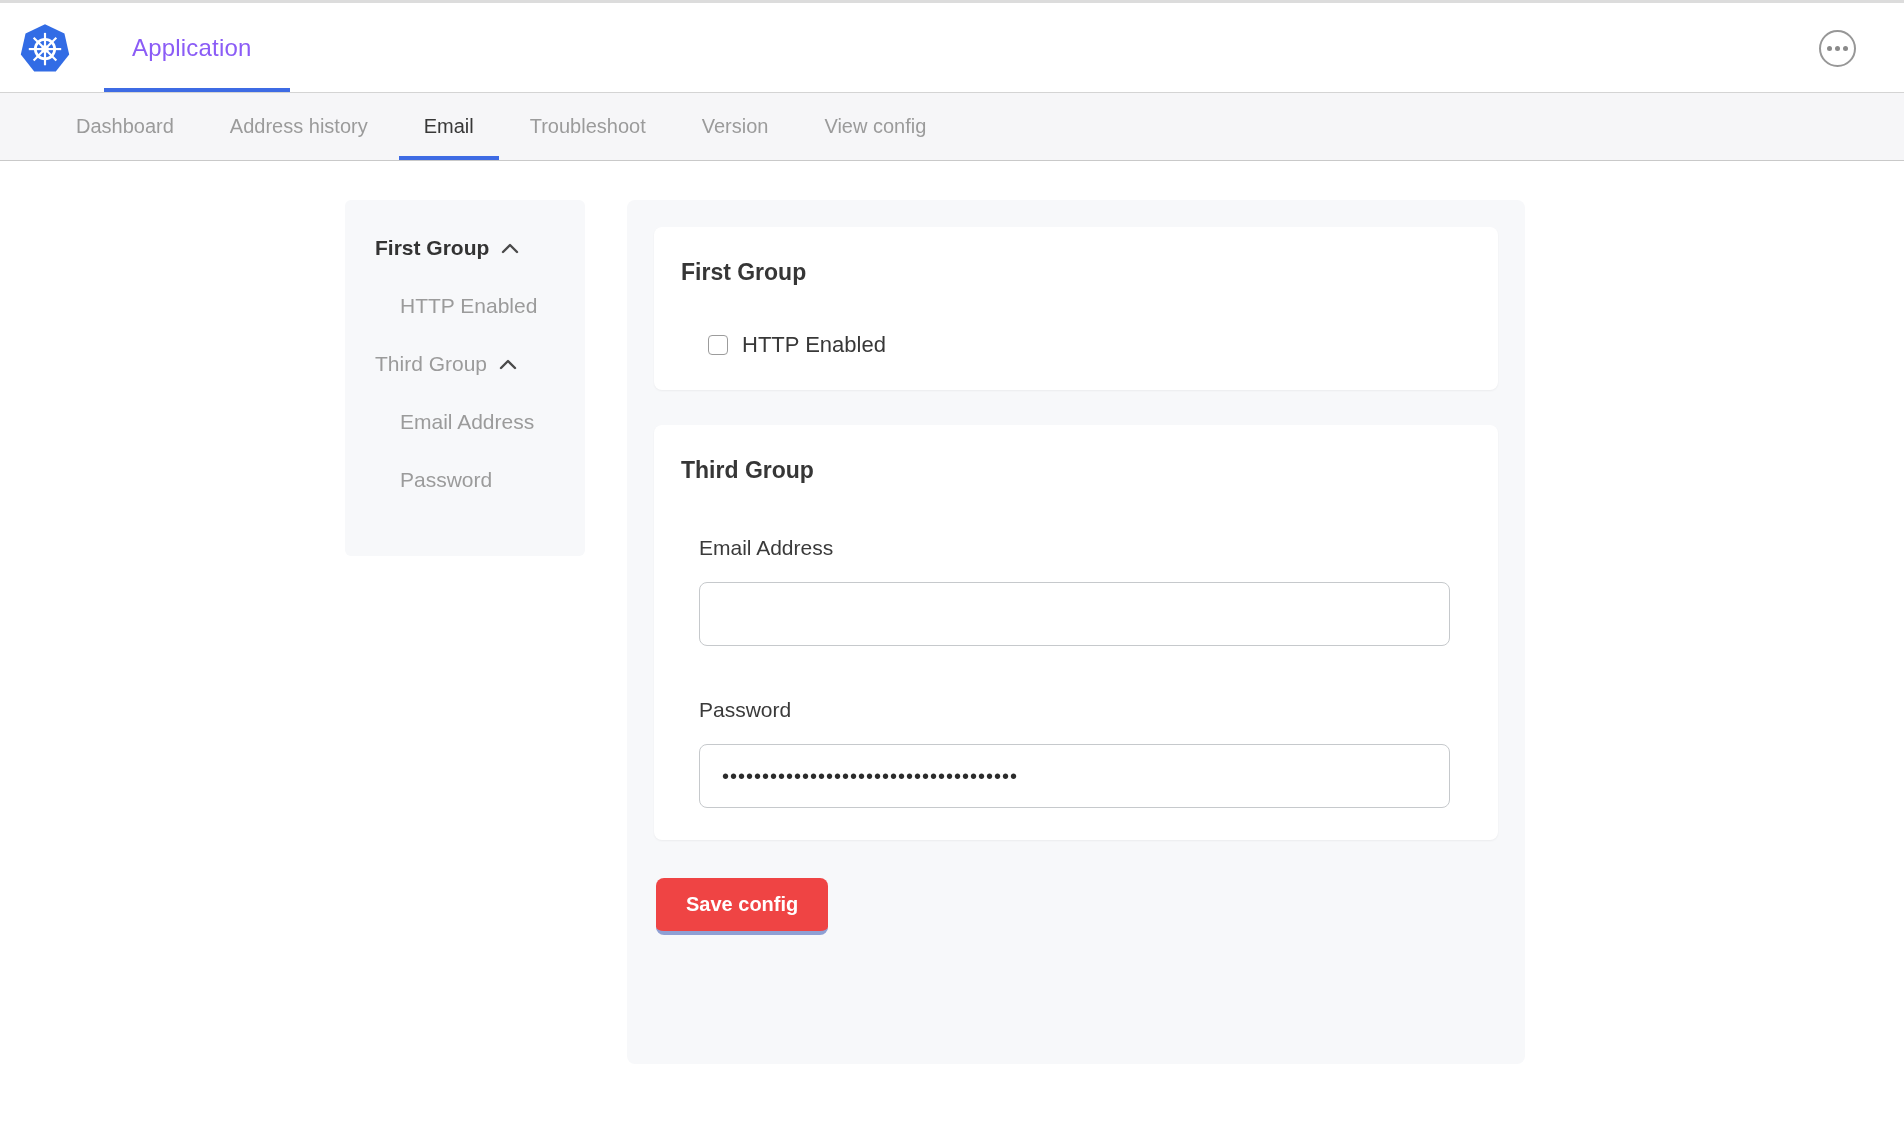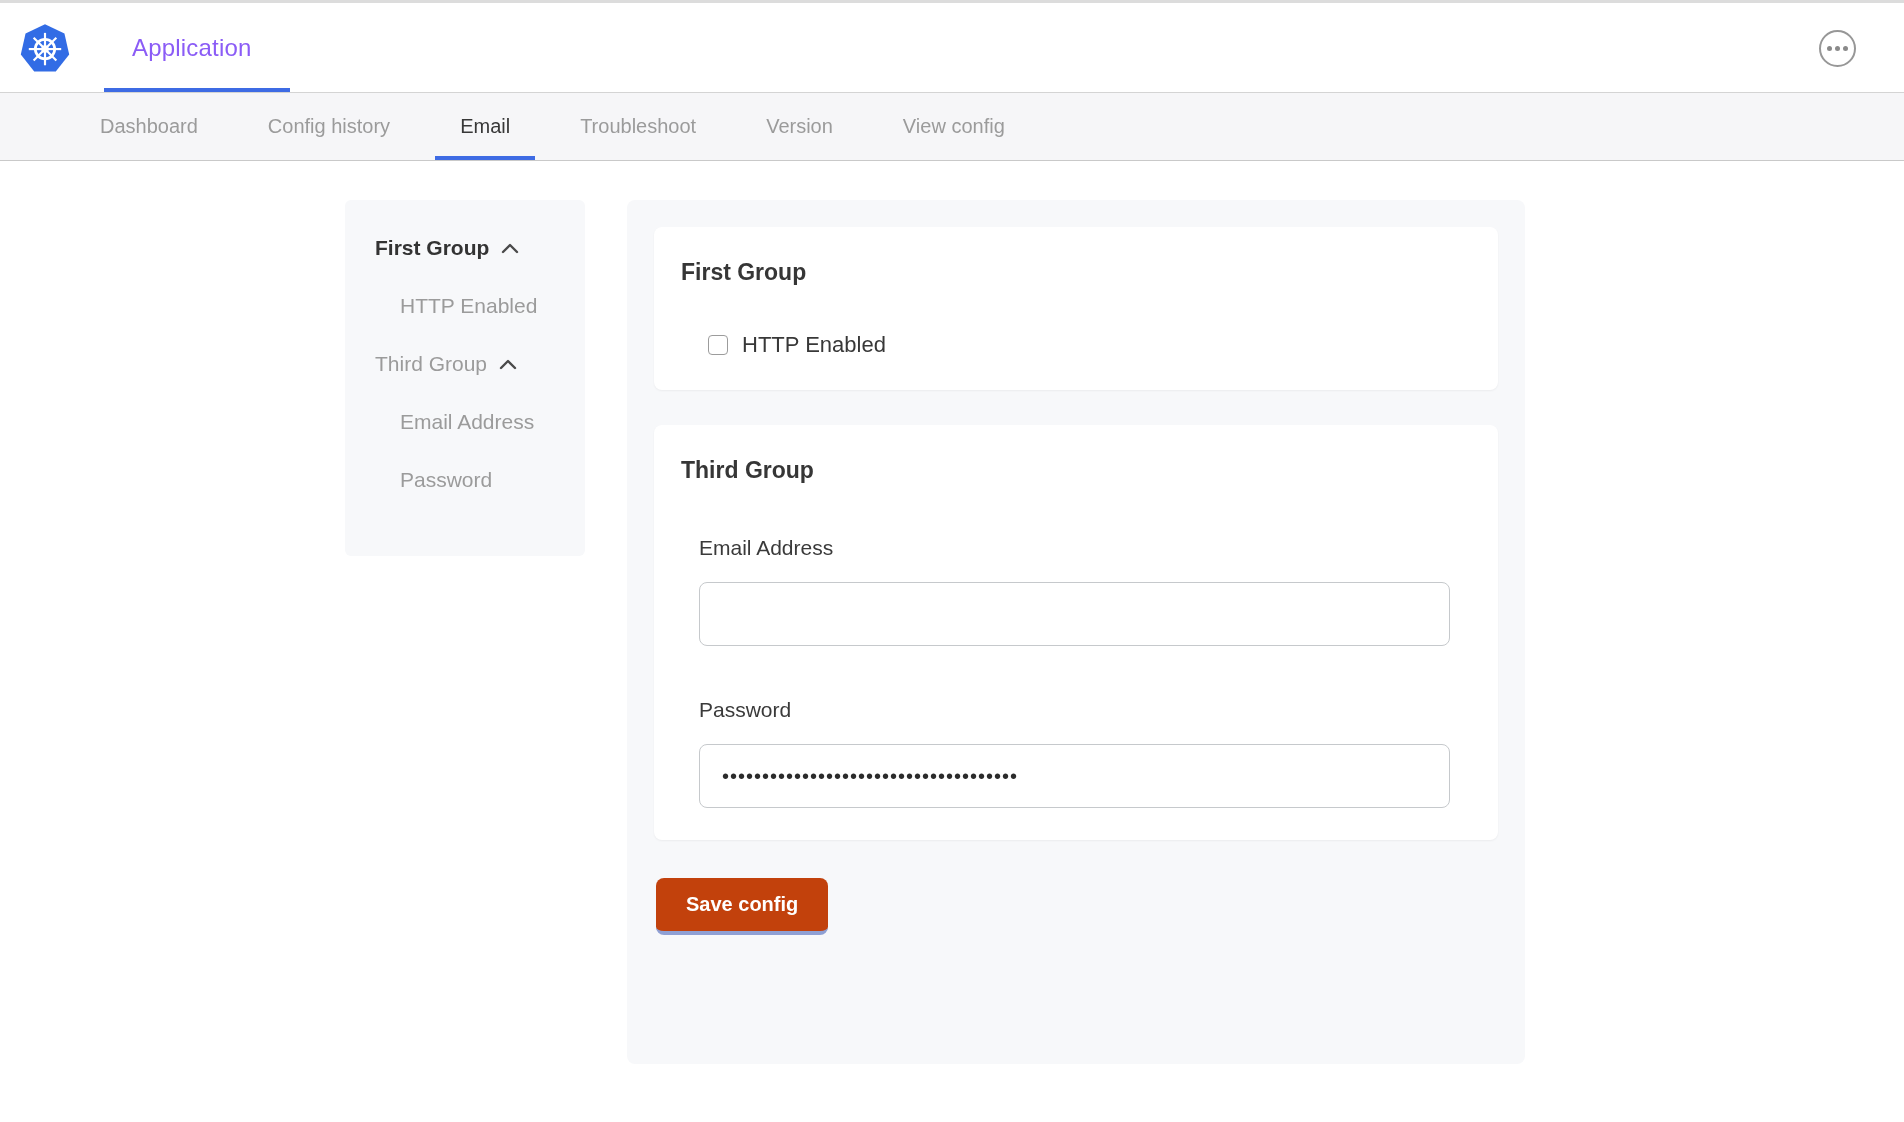--- a/index.html
+++ b/index.html
@@ -15,21 +15,21 @@
              font-weight: 500; letter-spacing: 0.2px; cursor: pointer; }
   .app-tab::after { content: ""; position: absolute; left: -28px; bottom: 0;
                     width: 186px; height: 4px; background: #3e6be4; }
   .menu-btn { position: absolute; right: 48px; top: 27px; width: 37px; height: 37px;
               border: 2px solid #979797; border-radius: 50%; background: #fff;
               display: flex; align-items: center; justify-content: center; gap: 3px; cursor: pointer; }
   .menu-btn .dot { width: 5px; height: 5px; border-radius: 50%; background: #8a8a8a; }
 
   
   .navbar { height: 68px; background: #f6f6f8; border-bottom: 1px solid #c9c9c9;
-            display: flex; align-items: stretch; padding-left: 100px; gap: 70px; }
+            display: flex; align-items: stretch; padding-left: 76px; gap: 56px; }
   .tab { display: flex; align-items: center; font-size: 20px; color: #9b9b9b;
          position: relative; cursor: pointer; white-space: nowrap; }
   .tab.active { color: #383838; }
   .tab.active::after { content: ""; position: absolute; left: -25px; right: -25px;
                        bottom: 0; height: 4px; background: #3e6be4; }
 
   
   .side-panel { position: absolute; left: 345px; top: 200px; width: 240px; height: 356px;
                 background: #f7f8fa; border-radius: 6px; padding-top: 26px; }
   .side-row { height: 44px; margin-bottom: 14px; display: flex; align-items: center;
@@ -50,21 +50,21 @@
   .checkbox { width: 20px; height: 20px; border: 1px solid #9c9c9c; border-radius: 4px;
               background: #fff; cursor: pointer; flex: 0 0 auto; }
   .checkbox-label { margin-left: 14px; font-size: 22px; color: #383838; cursor: pointer; }
   .fields { margin: 0 21px 0 18px; }
   .field-label { margin-top: 52px; font-size: 21px; color: #3a3a3a; }
   .text-input { display: block; width: 100%; height: 64px; margin-top: 22px;
                 border: 1px solid #c6c9cc; border-radius: 8px; background: #fff;
                 font-family: "Liberation Sans", sans-serif; font-size: 20px;
                 color: #2b2b2b; padding: 0 22px; letter-spacing: 1px; outline: none; }
   .save-btn { margin-top: 38px; margin-left: 2px; display: inline-block;
-              background: #c2410c; border: none; border-bottom: 4px solid #8fa0d4;
+              background: #ef4444; border: none; border-bottom: 4px solid #8fa0d4;
               border-radius: 8px; padding: 15px 30px; color: #ffffff;
               font-family: "Liberation Sans", sans-serif;
               font-size: 20px; font-weight: bold; cursor: default; }
 </style>
 </head>
 <body>
 
 <div class="header">
   <svg class="logo" viewBox="0 0 100 100">
     <polygon points="50,6 86,23.3 94.8,62.2 70,93.4 30,93.4 5.2,62.2 14,23.3" fill="#326ce5"></polygon>
@@ -84,21 +84,21 @@
   <div class="app-tab">Application</div>
   <div class="menu-btn">
     <span class="dot"></span>
     <span class="dot"></span>
     <span class="dot"></span>
   </div>
 </div>
 
 <div class="navbar">
   <div class="tab">Dashboard</div>
-  <div class="tab">Config history</div>
+  <div class="tab">Address history</div>
   <div class="tab active">Email</div>
   <div class="tab">Troubleshoot</div>
   <div class="tab">Version</div>
   <div class="tab">View config</div>
 </div>
 
 <div class="side-panel">
   <div class="side-row group active-group">
     <span>First Group</span>
     <span class="chev">

